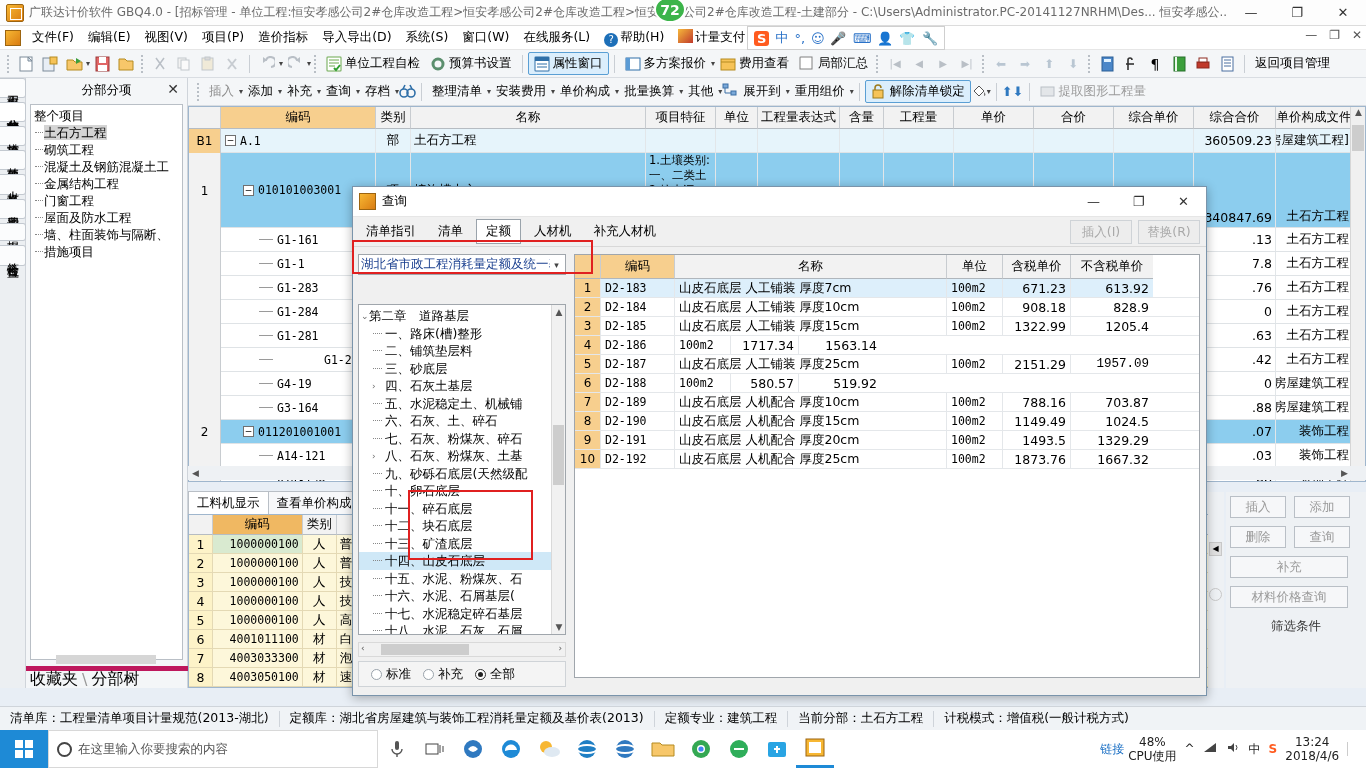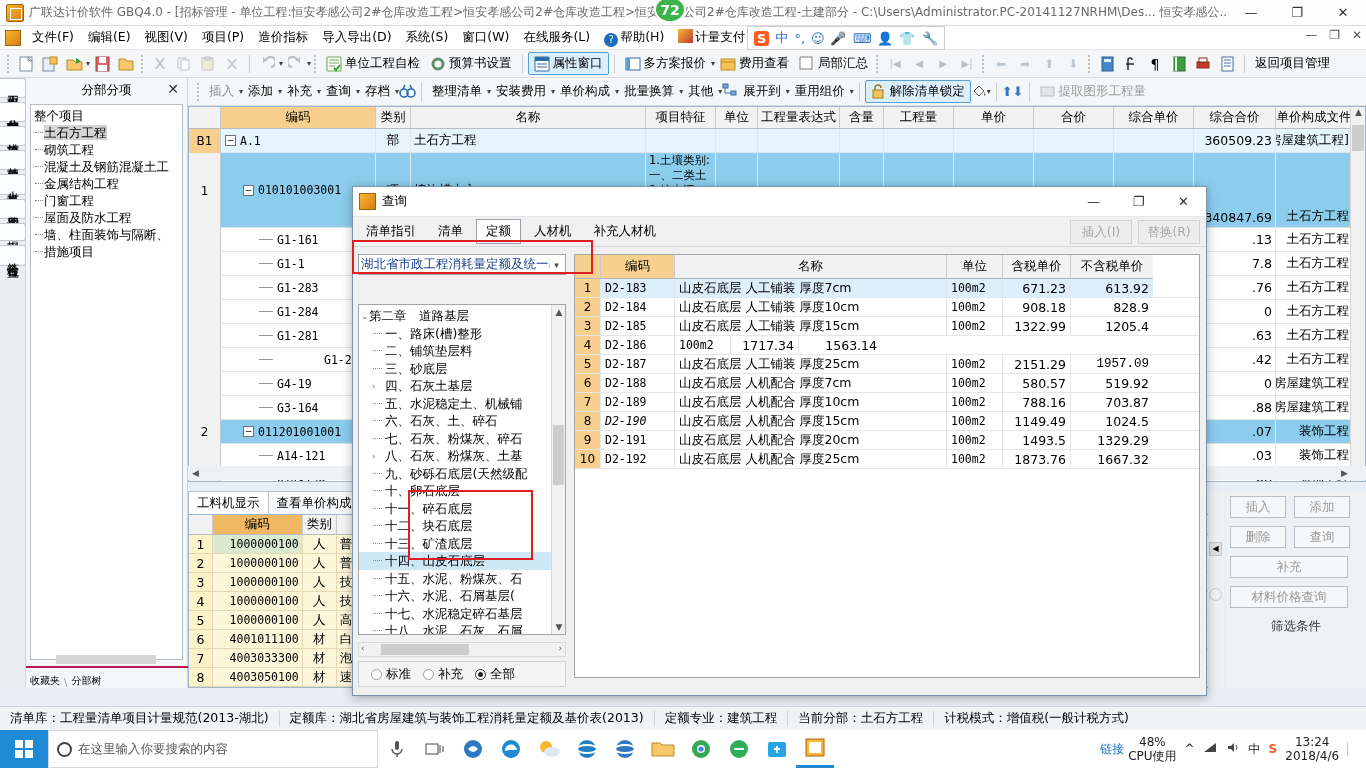--- a/index.html
+++ b/index.html
@@ -54,21 +54,21 @@
 
   
   .lpanel{position:absolute;left:26px;top:78px;width:162px;height:610px;background:#f4f6f8;border-right:1px solid #cfd4da;}
   .lp-head{height:24px;display:flex;align-items:center;justify-content:center;position:relative;font-size:12.5px;}
   .lp-close{position:absolute;right:8px;top:3px;font-size:14px;color:#333;}
   .lp-body{position:absolute;left:4px;top:26px;right:4px;bottom:28px;background:#fff;border:1px solid #b9bfc6;overflow:hidden;padding:2px 0 0 3px;}
   .tnode{white-space:nowrap;font-size:12.5px;line-height:17px;padding-left:0;}
   .tchild{padding-left:10px;position:relative;}
   .tchild:before{content:"";position:absolute;left:1px;top:8px;width:8px;border-top:1px dotted #888;}
   .tsel{background:#d4d4d4;}
-  .lp-foot{position:absolute;left:0;bottom:0;width:162px;height:22px;border-top:2px solid #be185d;display:flex;align-items:flex-end;font-size:10px;}
+  .lp-foot{position:absolute;left:0;bottom:0;width:162px;height:22px;border-top:5px solid #be185d;display:flex;align-items:center;font-size:16px;}
   .lp-foot .ft{padding:0 4px;}
   .lp-scroll{position:absolute;left:30px;bottom:24px;width:100px;height:9px;background:#d6d6d6;}
 
   
   .grid{position:absolute;left:188px;top:106px;width:1178px;height:376px;background:#fff;border:1px solid #9fb6cd;overflow:hidden;}
   .ghead{display:flex;height:22px;background:#f2f2f2;}
   .gh{border-right:1px solid #c8ccd0;border-bottom:1px solid #b6bcc2;display:flex;align-items:center;justify-content:center;font-size:12.5px;background:#f2f2f2;}
   .gh.code{background:#f7cf8e;}
   .grow{display:flex;border-bottom:1px solid #dfe3e6;}
   .gc{border-right:1px solid #e2e6e9;padding:0 3px;display:flex;align-items:center;font-size:12.5px;overflow:hidden;white-space:nowrap;}
@@ -1001,36 +1001,35 @@
                 <div class="dgc idx" style="width: 26px;">5</div>
                 <div class="dgc mono" style="width: 74px;">D2-187</div>
                 <div class="dgc" style="width: 272px;">山皮石底层 人工铺装 厚度25cm</div>
                 <div class="dgc mono" style="width: 56px;">100m2</div>
                 <div class="dgc r" style="width: 68px;">2151.29</div>
                 <div class="dgc r" style="width: 82px; border-right: none; font-family: Liberation Mono, monospace;">1957.09</div>
               </div>
               <div class="dgr">
                 <div class="dgc idx" style="width: 26px;">6</div>
                 <div class="dgc mono" style="width: 74px;">D2-188</div>
-                <div class="dgc" style="width: 272px;">山皮石底层 人机配合 厚度7cm</div>
                 <div class="dgc mono" style="width: 56px;">100m2</div>
                 <div class="dgc r" style="width: 68px;">580.57</div>
                 <div class="dgc r" style="width: 82px; border-right: none;">519.92</div>
               </div>
               <div class="dgr">
                 <div class="dgc idx" style="width: 26px;">7</div>
                 <div class="dgc mono" style="width: 74px;">D2-189</div>
                 <div class="dgc" style="width: 272px;">山皮石底层 人机配合 厚度10cm</div>
                 <div class="dgc mono" style="width: 56px;">100m2</div>
                 <div class="dgc r" style="width: 68px;">788.16</div>
                 <div class="dgc r" style="width: 82px; border-right: none;">703.87</div>
               </div>
               <div class="dgr">
                 <div class="dgc idx" style="width: 26px;">8</div>
-                <div class="dgc mono" style="width: 74px; font-style: italic;">D2-190</div>
+                <div class="dgc mono" style="width: 74px;">D2-190</div>
                 <div class="dgc" style="width: 272px;">山皮石底层 人机配合 厚度15cm</div>
                 <div class="dgc mono" style="width: 56px;">100m2</div>
                 <div class="dgc r" style="width: 68px;">1149.49</div>
                 <div class="dgc r" style="width: 82px; border-right: none;">1024.5</div>
               </div>
               <div class="dgr">
                 <div class="dgc idx" style="width: 26px;">9</div>
                 <div class="dgc mono" style="width: 74px;">D2-191</div>
                 <div class="dgc" style="width: 272px;">山皮石底层 人机配合 厚度20cm</div>
                 <div class="dgc mono" style="width: 56px;">100m2</div>

